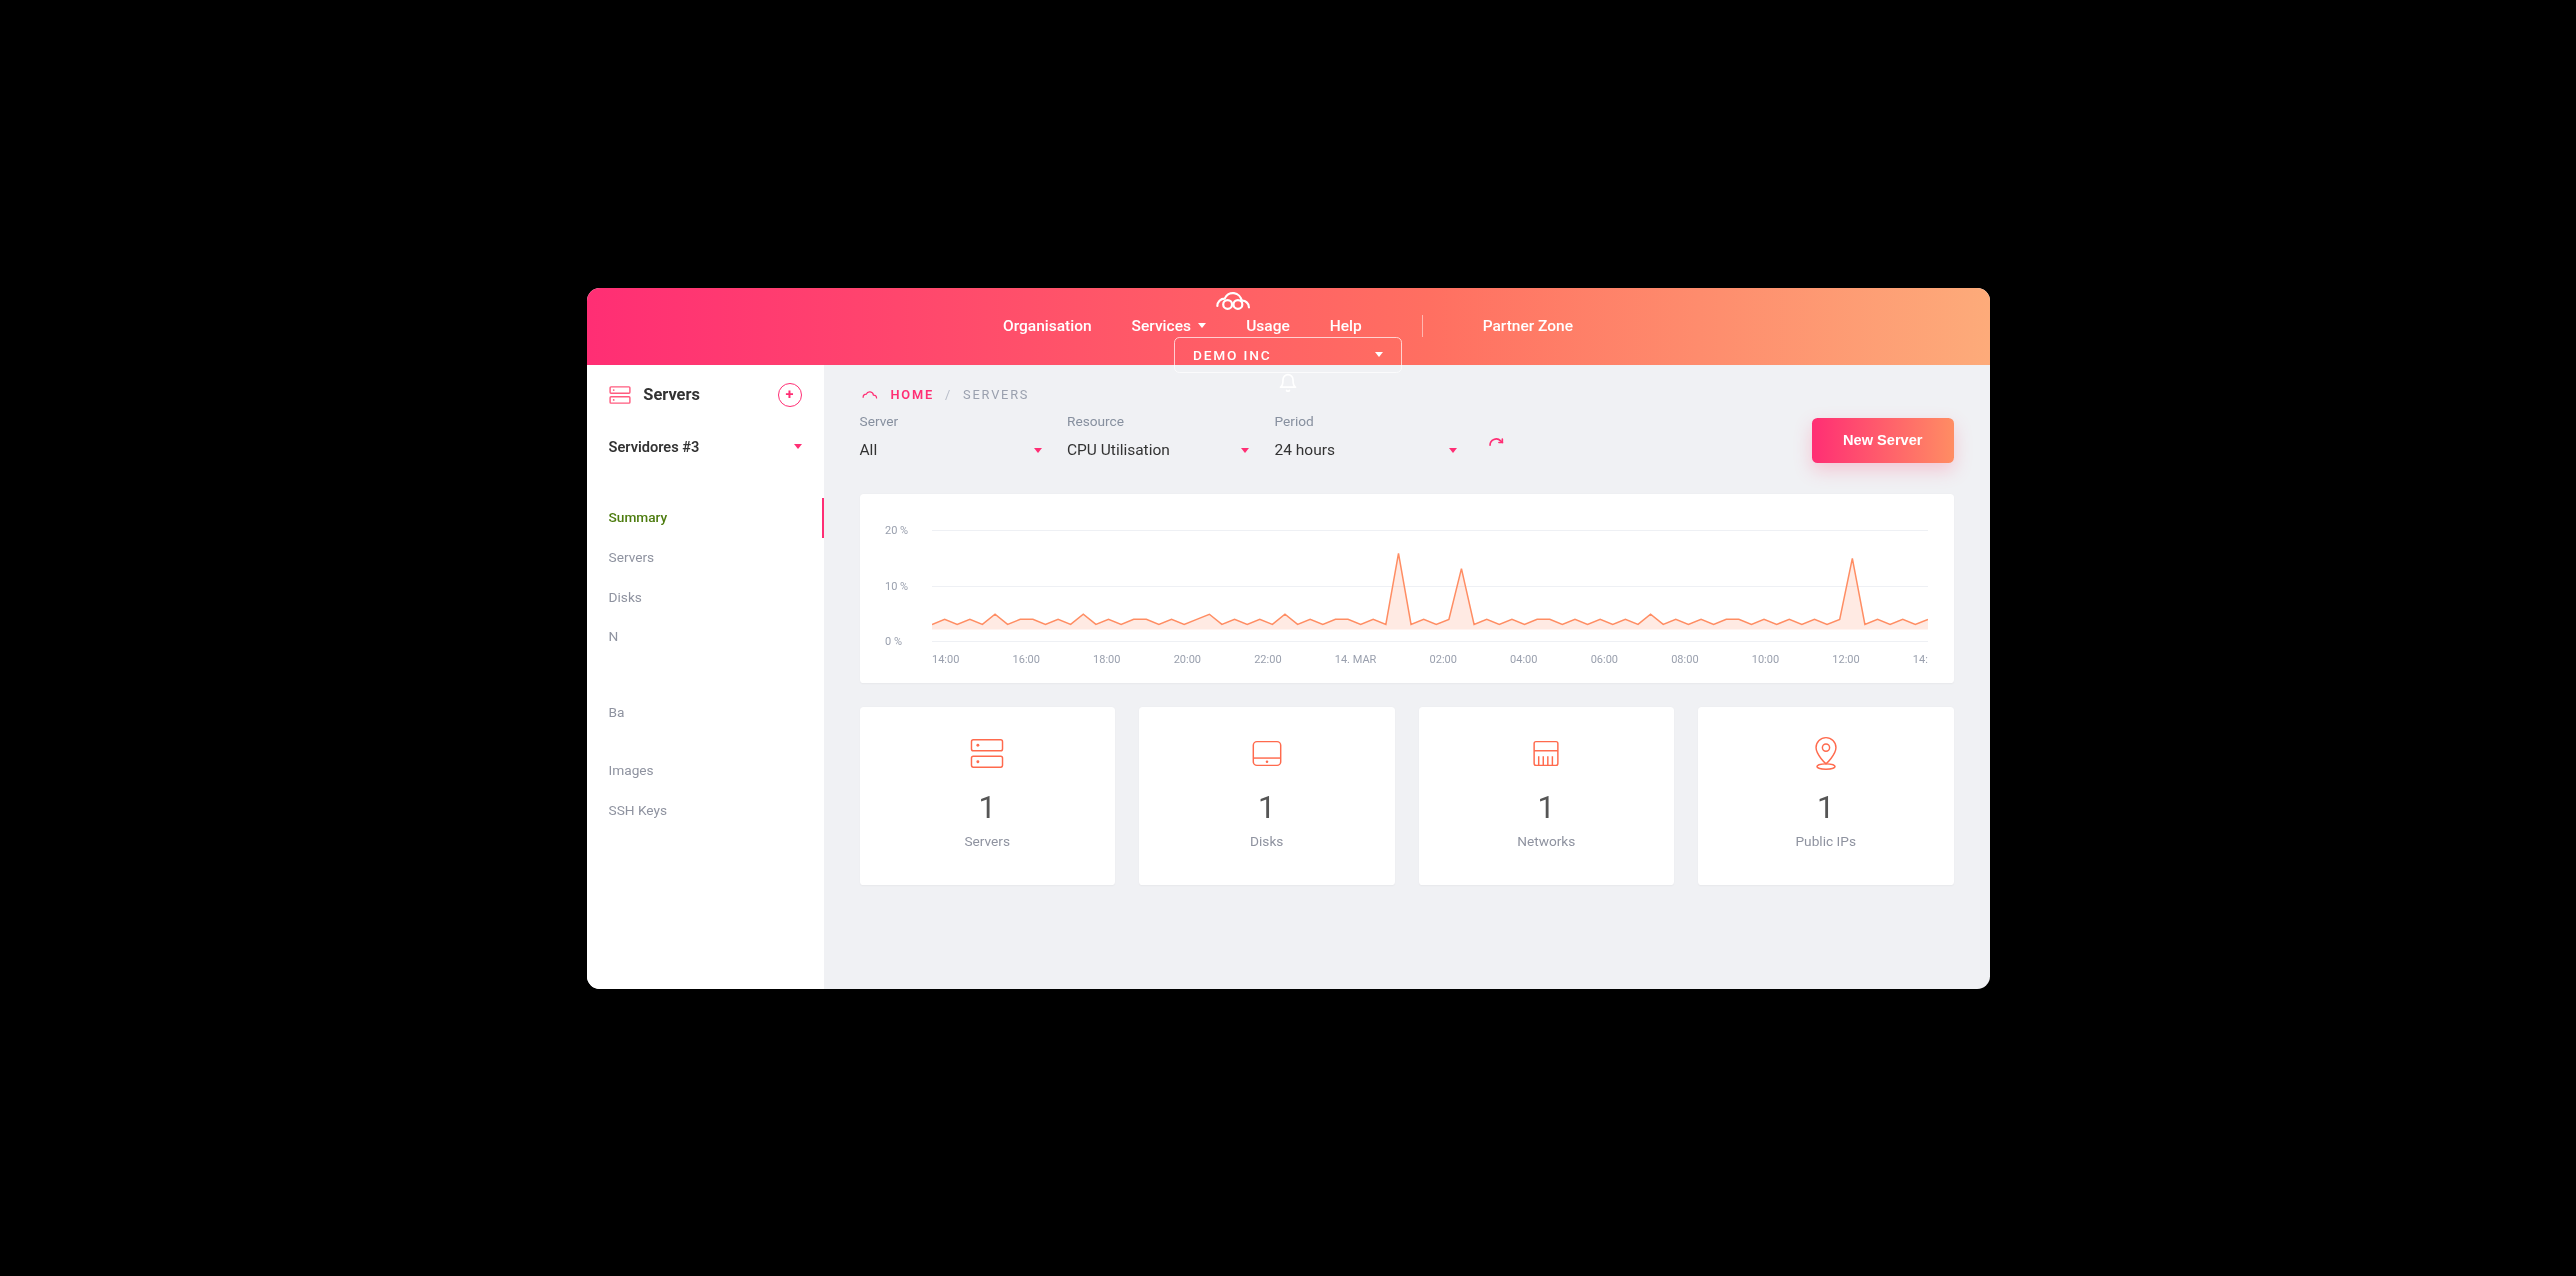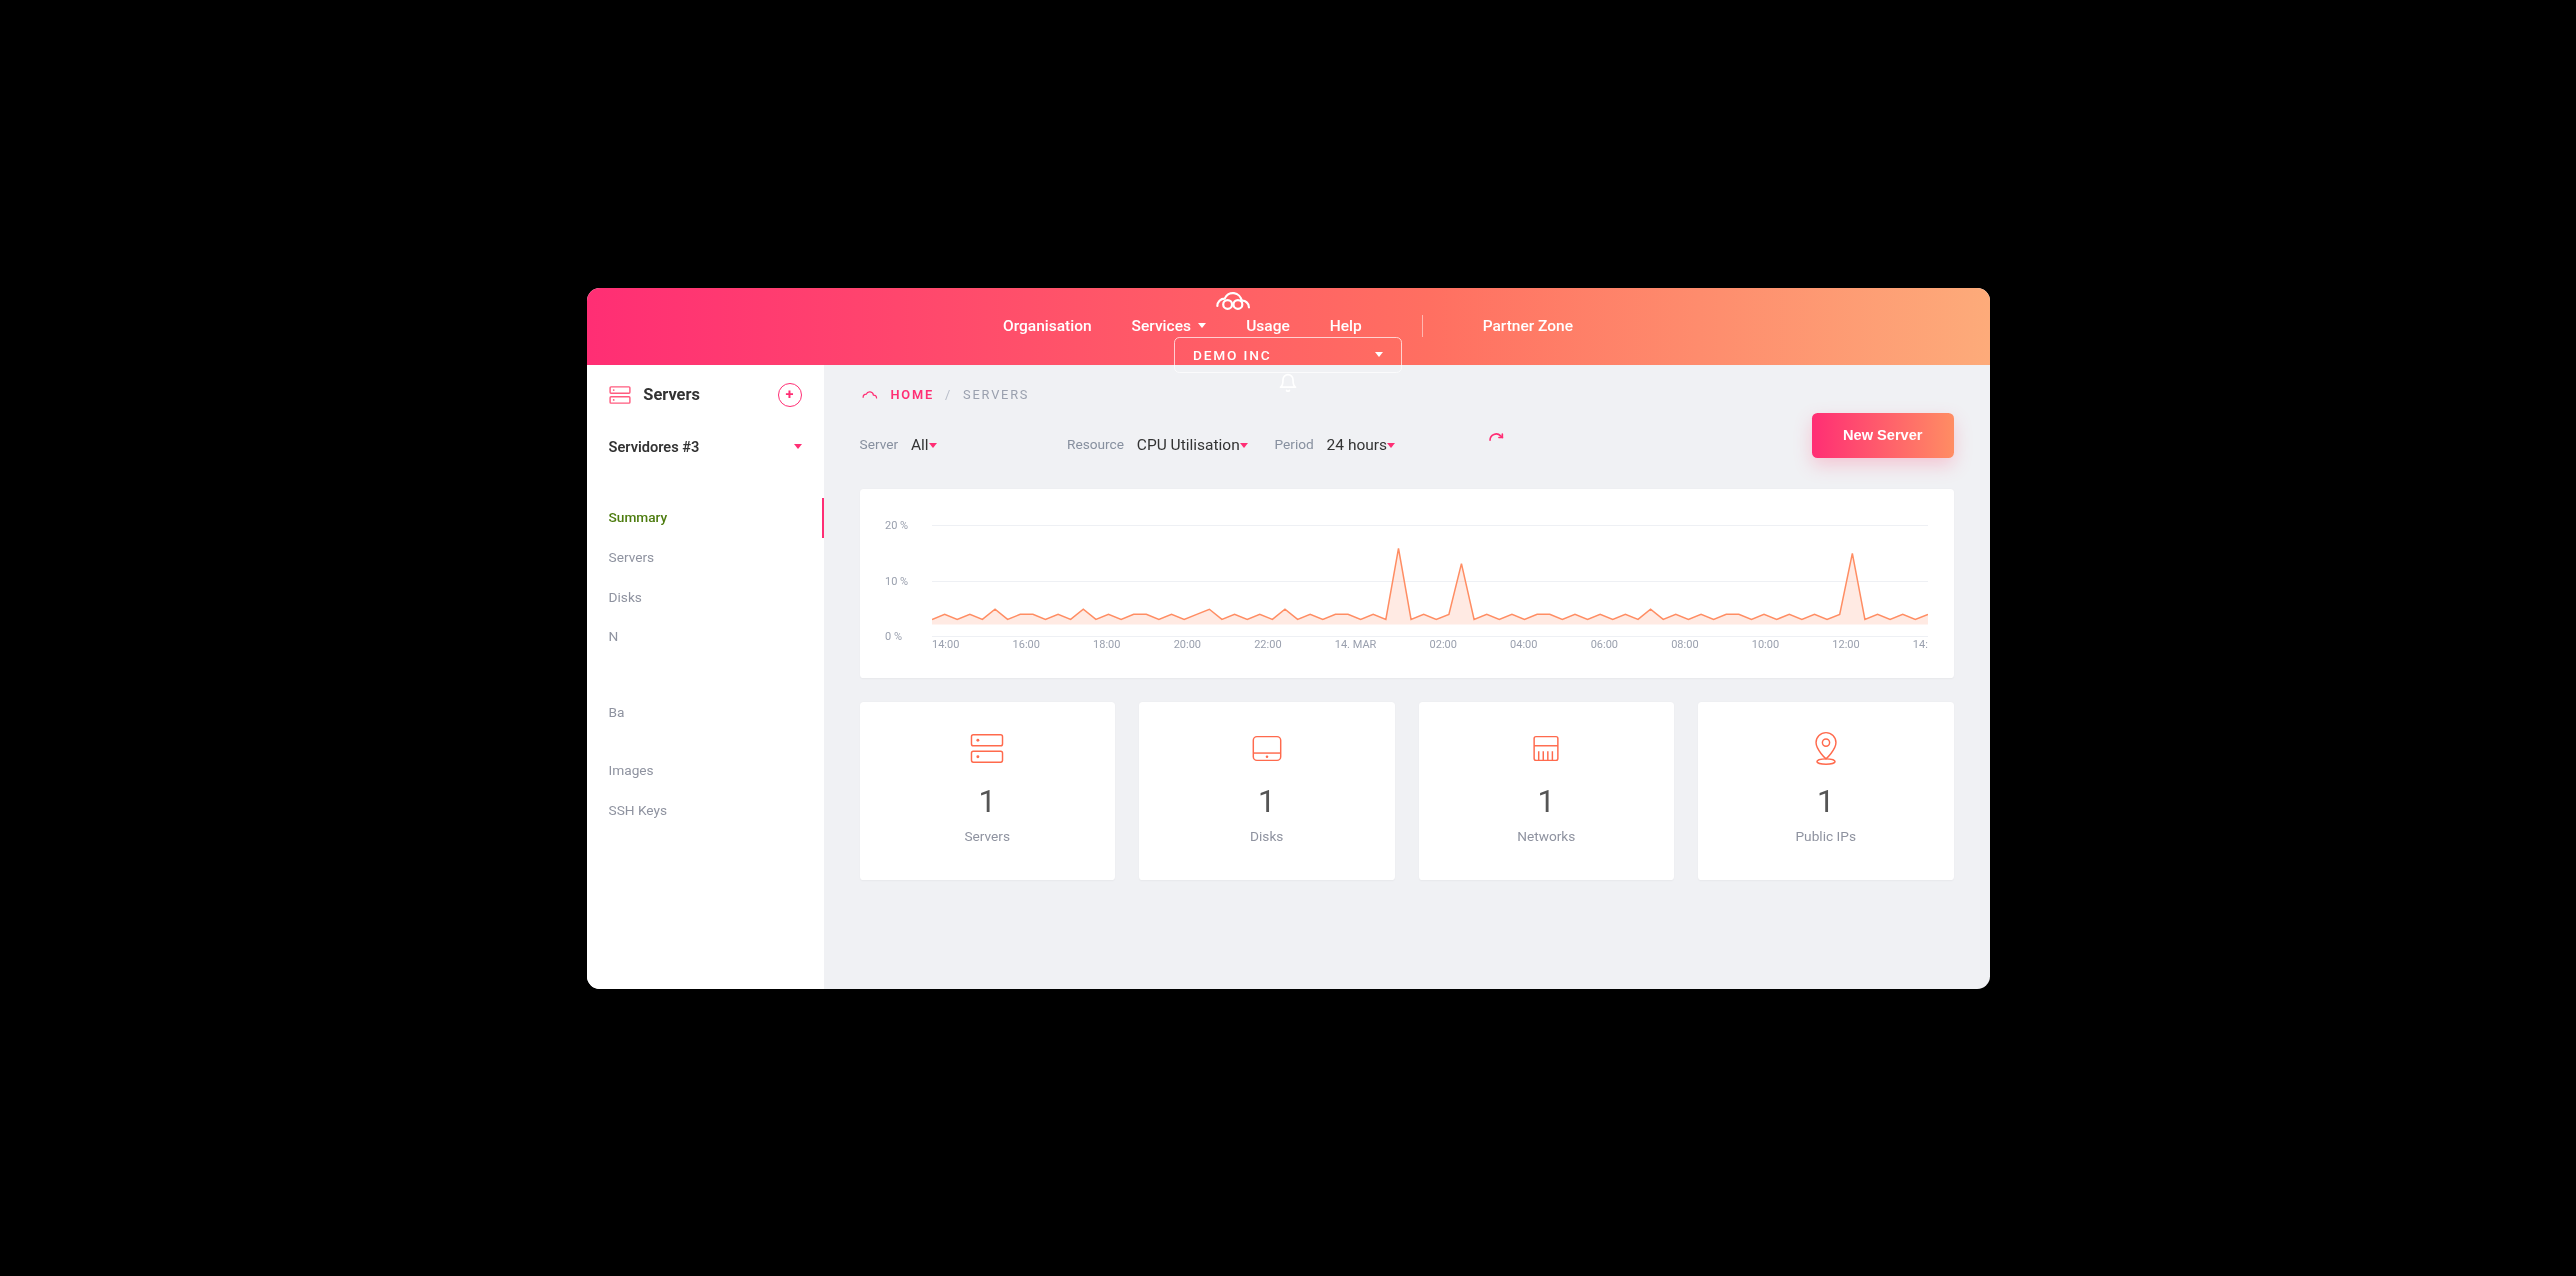--- a/index.html
+++ b/index.html
@@ -92,38 +92,38 @@
   }
   .side-link.active { color:#4d7c0f; border-right-color:#ff2e74; background: #fff; font-weight:500; }
 
   
   .main { flex:1; padding: 22px 36px 0 36px; overflow:hidden; position:relative; }
   .crumbs { display:flex; align-items:flex-end; gap:11px; font-size:12.8px; letter-spacing:1.8px; }
   .crumb-home { color:#ff2e74; font-weight:600; }
   .crumb-sep { color:#b7bcc8; }
   .crumb-cur { color:#9aa0ae; }
   .filters-row { display:flex; align-items:flex-end; gap:25.5px; margin-top:11px; }
-  .filter { display:flex; flex-direction:row; gap:12.8px; min-width:182px; }
+  .filter { display:flex; flex-direction:column; gap:12.8px; min-width:182px; }
   .filter-label { color:#87909f; font-size:13.7px; }
   .filter-value { display:flex; justify-content:space-between; align-items:center; font-size:15.5px; color:#333; cursor:pointer; padding-bottom:3.6px;}
   .refresh { color:#ff2e74; font-size:16.4px; cursor:pointer; margin-left:5.5px; margin-bottom:5.5px; }
   .new-server-btn {
     margin-left:auto;
     background: linear-gradient(90deg, #ff2e74 0%, #ff8d63 100%);
     color:#fff; border:none; border-radius:5.5px;
     padding: 14.6px 31px; font-size:14.6px; font-weight:600; cursor:pointer;
     box-shadow: 0 7.3px 18px rgba(255,70,117,0.25);
   }
   
   .panel { background:#fff; border-radius:3.6px; margin-top:31px; padding:16.4px 25.5px 9px 25.5px; box-shadow:0 0.9px 1.8px rgba(0,0,0,0.04);}
   .chart { position:relative; height:164px; }
   .ylab { position:absolute; left:0; font-size:11px; color:#9aa0ae; transform:translateY(-50%);}
   .grid-line { position:absolute; left:47px; right:0; height:0.9px; background:#eef0f4; }
   .chart-svg { position:absolute; left:47px; right:0; top:0; bottom:25.5px; }
-  .xaxis { position:absolute; left:47px; right:0; bottom:18px; display:flex; justify-content:space-between; font-size:11px; color:#9aa0ae;}
+  .xaxis { position:absolute; left:47px; right:0; bottom:8px; display:flex; justify-content:space-between; font-size:11px; color:#9aa0ae;}
   
   .cards { display:flex; gap:24px; margin-top:24px; }
   .card { flex:1; background:#fff; border-radius:3.6px; padding:27px 9px 36px 9px; text-align:center; box-shadow:0 0.9px 1.8px rgba(0,0,0,0.04);}
   .card-icon { height:38px; display:flex; align-items:center; justify-content:center; }
   .card-icon svg { stroke:#ff6a4d; fill:none; stroke-width:1.6; }
   .card-num { font-size:31px; color:#555; margin-top:16.4px; font-weight:400;}
   .card-label { font-size:13.7px; color:#8f93a0; margin-top:7.3px;}
   
   .zoom-circle {
     position:absolute;

